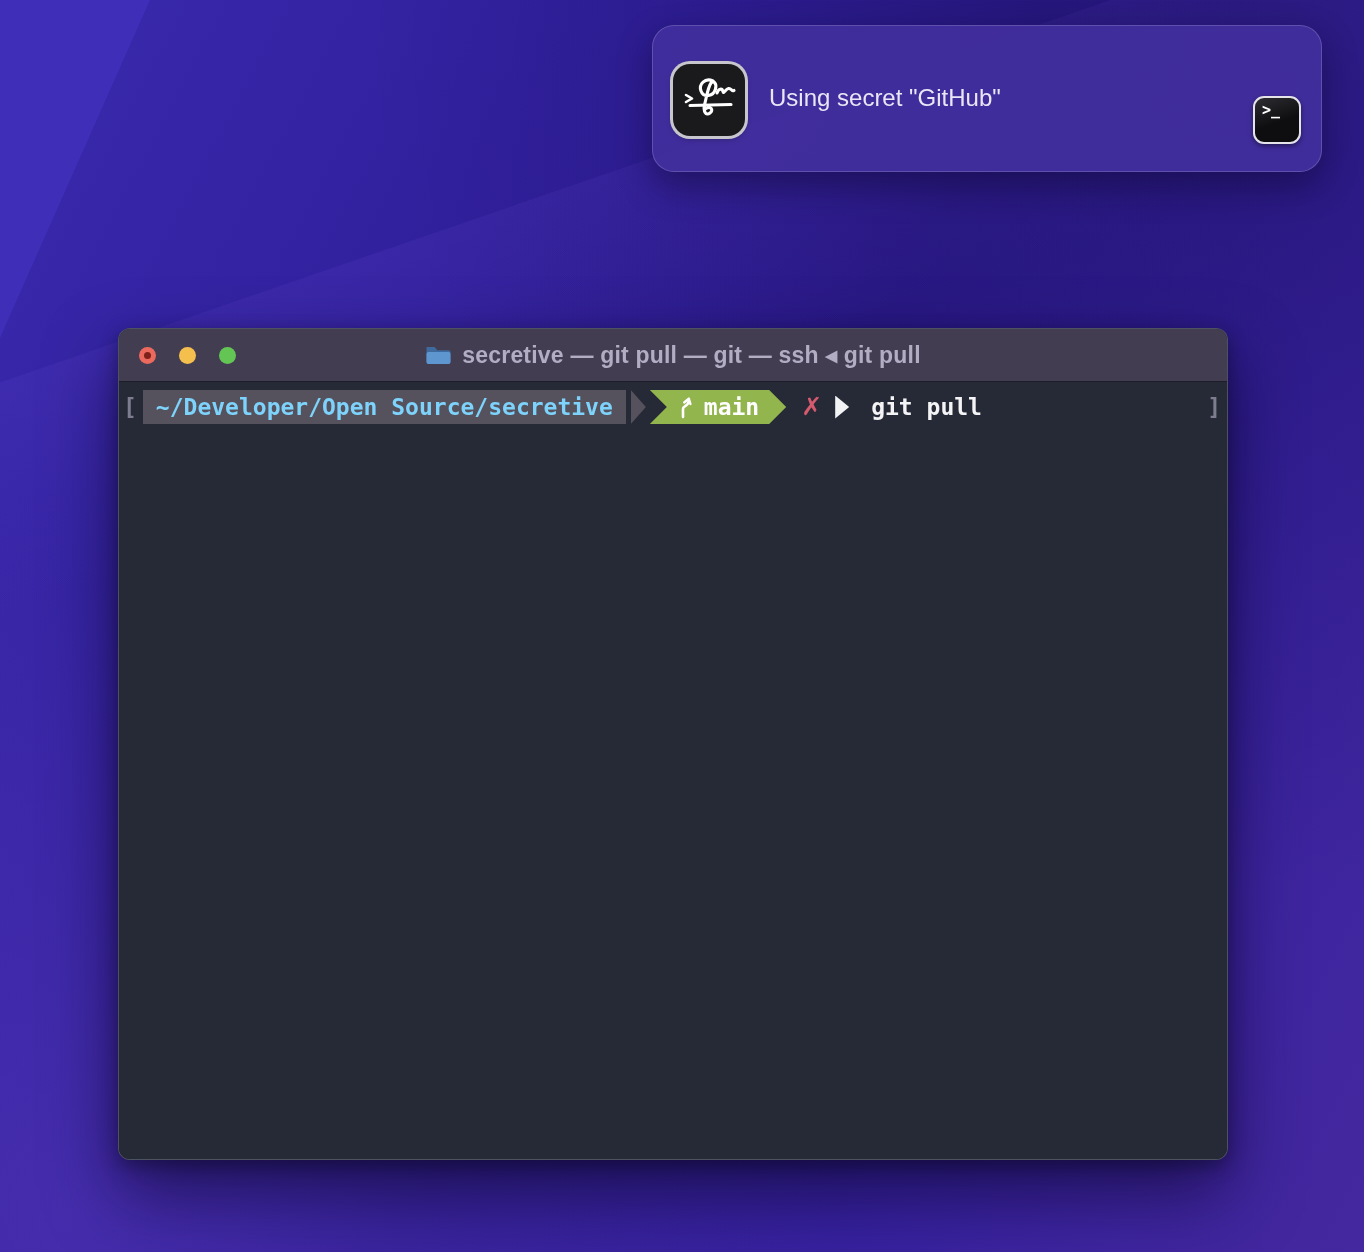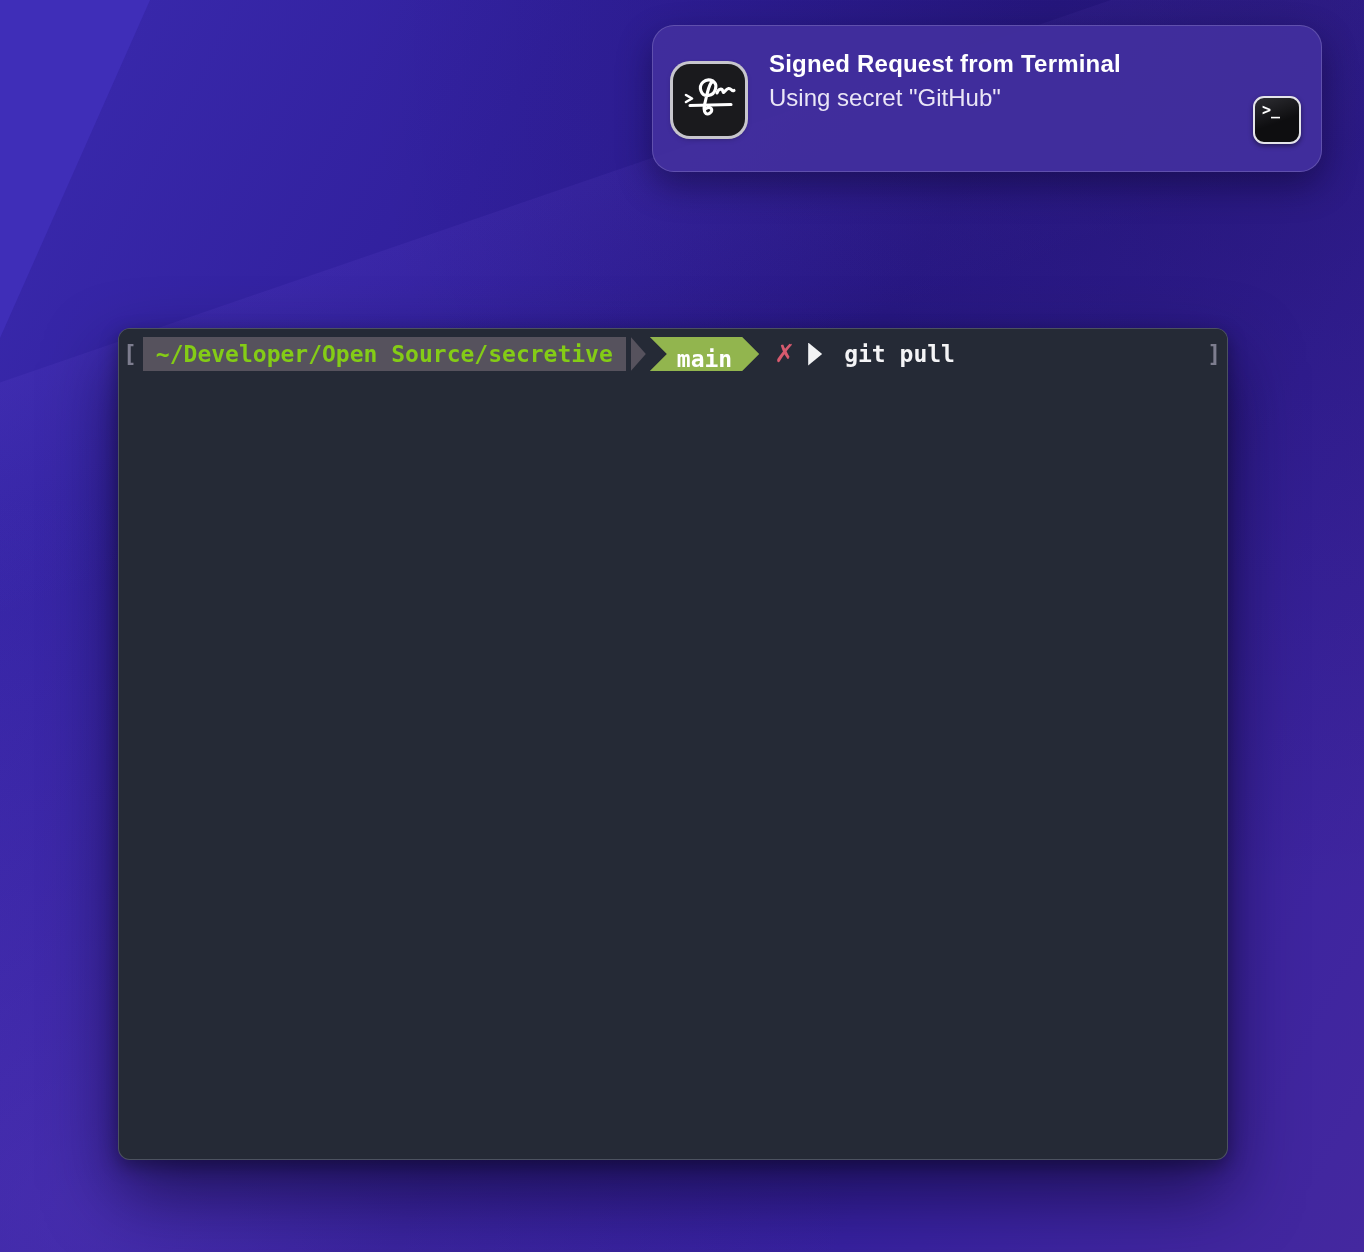--- a/index.html
+++ b/index.html
@@ -81,32 +81,31 @@
     position:absolute;top:8px;left:0;right:0;height:34px;
     display:flex;align-items:center;
     font-family:"DejaVu Sans Mono",monospace;font-weight:bold;font-size:23px;
     white-space:pre;
   }
   .bracket{color:#7d7d8f;}
   .bracket-left{margin-left:4px;}
   .bracket-right{position:absolute;right:6px;top:0;line-height:34px;}
   .seg-path{
     margin-left:6px;height:34px;line-height:34px;
-    background:#56525d;color:#84cc16;padding:0 13px;
+    background:#56525d;color:#7dd3fc;padding:0 13px;
   }
   .seg-arrow-gray{
     margin-left:5px;width:15px;height:34px;background:#56525d;
     clip-path:polygon(0 0,100% 50%,0 100%);
   }
   .seg-branch{
     margin-left:4px;height:34px;display:flex;align-items:center;gap:9px;
     background:#92b54e;color:#ffffff;
     padding-left:27px;padding-right:27px;
     clip-path:polygon(0 0,calc(100% - 17px) 0,100% 50%,calc(100% - 17px) 100%,0 100%,17px 50%);
-    flex-direction:column;
   }
   .status-x{
     margin-left:15px;color:#d65a6e;font-size:25px;
     font-family:"DejaVu Sans",sans-serif;font-weight:bold;line-height:34px;
   }
   .prompt-caret{
     margin-left:13px;width:14px;height:23px;background:#f2f3f5;
     clip-path:polygon(0 0,100% 50%,0 100%);
   }
   .cmd-text{margin-left:22px;color:#f4f4f6;}
@@ -123,28 +122,41 @@
   <div class="notif-app-icon">
     <svg width="72" height="72" viewBox="0 0 72 72">
       <g fill="none" stroke="#ffffff" stroke-linecap="round" stroke-linejoin="round">
         <path d="M13 31 L19 34.5 L13 38" stroke-width="2.6"></path>
         <path d="M40 17 C32 13.5 25.5 20 28 27 C30.5 34 40.5 32.5 42.5 25 C44 19.5 40.5 16 38 19 C35 23 33.5 33 31.5 41 C30 47.5 33 52 37 49 C41 46 37.5 41.5 33 44.5" stroke-width="3.1"></path>
         <path d="M44 29 C45.5 24.5 49 24 50 27.5 C50.8 30.5 52.5 25 55.5 24.5 C58.5 24 58.5 28 61 26.5" stroke-width="3.1"></path>
         <path d="M17 41.5 L58 40.5" stroke-width="3.1"></path>
       </g>
     </svg>
   </div>
-  <div class="notif-title">Signed Request from Terminal</div>
   <div class="notif-subtitle">Using secret "GitHub"</div>
   <div class="notif-terminal-icon">
     <span class="notif-terminal-glyph">&gt;_</span>
   </div>
 </div>
 
 <div class="terminal-window">
+  <div class="titlebar">
+    <div class="traffic-lights">
+      <div class="tl tl-close"></div>
+      <div class="tl tl-min"></div>
+      <div class="tl tl-zoom"></div>
+    </div>
+    <div class="title-center">
+      <svg width="27" height="22" viewBox="0 0 27 22">
+        <path d="M1.5 3 h8.2 l2.6 3.2 H23.5 a2 2 0 0 1 2 2 V18 a2 2 0 0 1 -2 2 H3.5 a2 2 0 0 1 -2 -2 Z" fill="#3e6a9e"></path>
+        <rect x="1.5" y="8" width="24" height="12" rx="2" fill="#5e96cf"></rect>
+      </svg>
+      <span class="window-title">secretive — git pull — git — ssh ◂ git pull</span>
+    </div>
+  </div>
 
   <div class="term-content">
     <div class="prompt-row">
       <span class="bracket bracket-left">[</span>
 
       <span class="seg-path">~/Developer/Open Source/secretive</span>
 
       <span class="seg-arrow-gray"></span>
 
       <span class="seg-branch">

